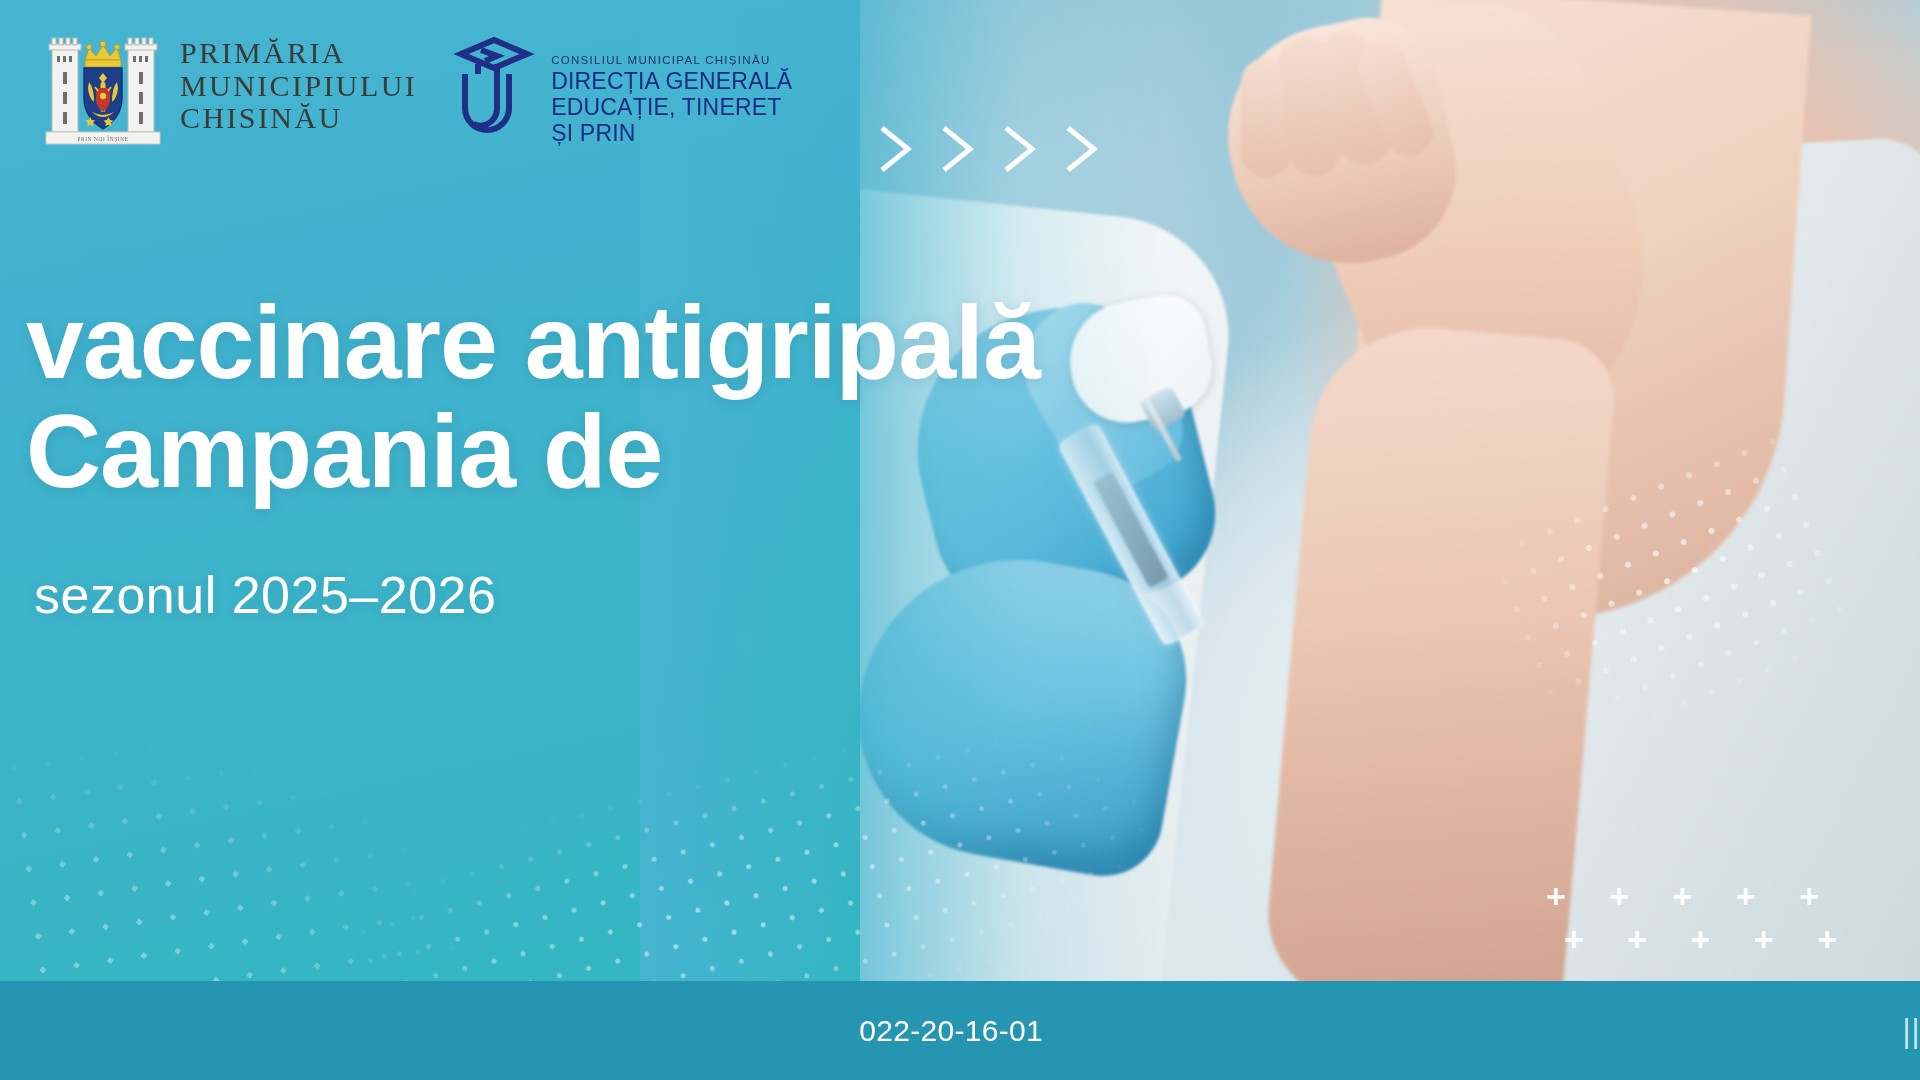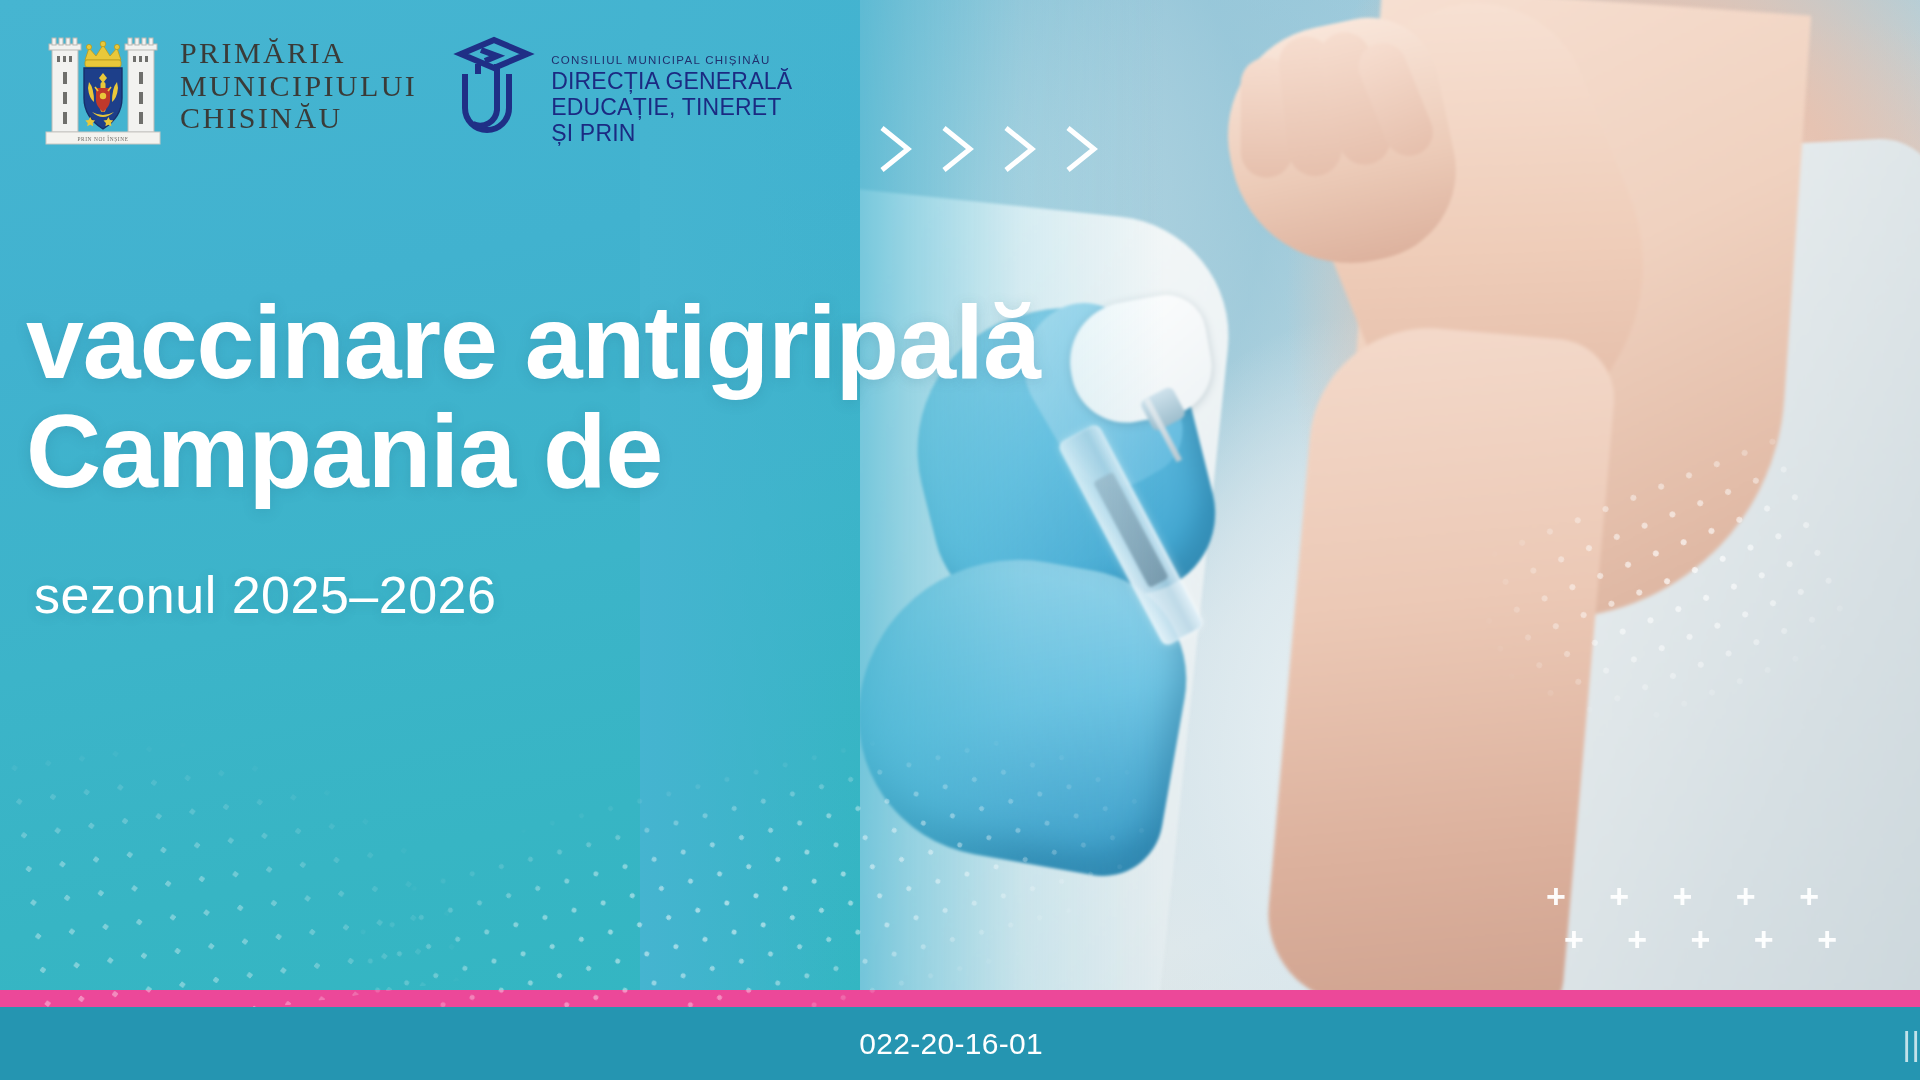--- a/index.html
+++ b/index.html
@@ -199,21 +199,21 @@
   
   .pluses {
     position:absolute; right:84px; bottom:120px; color:#fff;
     font-size:34px; font-weight:bold; line-height:1.25; letter-spacing:17px;
     text-align:right; opacity:.95;
   }
   .pluses div:last-child { margin-right:-18px; }
 
   
   .footer {
-    position:absolute; left:0; bottom:0; width:1920px; height:73px;
+    position:absolute; left:0; bottom:0; width:1920px; height:99px;
     background:#2595b1; display:flex; align-items:center;
   }
   .footer-item {
     color:#fff; font-size:30px; letter-spacing:.3px;
     flex:1; text-align:center; white-space:nowrap;
   }
   .footer-sep { color:#dff0f5; font-size:34px; font-weight:300; opacity:.85; }
 </style>
 </head>
 <body>

